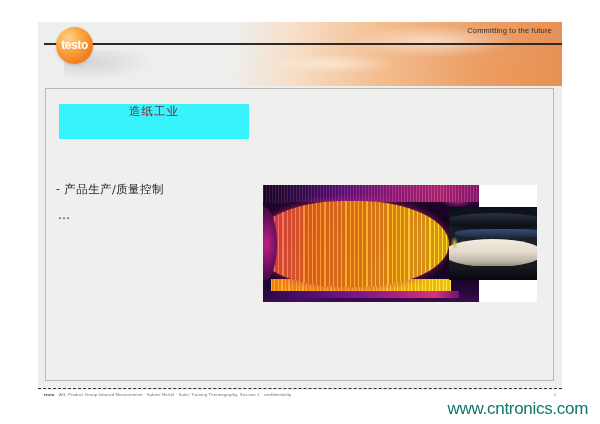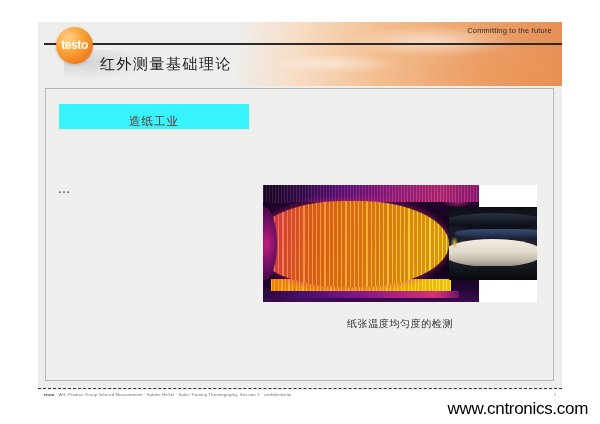--- a/index.html
+++ b/index.html
@@ -125,24 +125,24 @@
     background: #efefed;
     border: 1px solid #b9b9b7;
     box-sizing: border-box;
   }
 
   #section-tag {
     position: absolute;
     left: 13px;
     top: 15px;
     width: 190px;
-    height: 25px;
+    height: 35px;
     background: #37f3fb;
     display: flex;
-    align-items: flex-end;
+    align-items: flex-start;
     justify-content: center;
   }
   #section-tag-label {
     font-family: "DejaVu Serif", serif;
     font-size: 11.5px;
     color: #7a1f1f;
     letter-spacing: 1px;
   }
 
   
@@ -364,46 +364,46 @@
     color: #8a8a8a;
   }
 
   
   #watermark {
     position: absolute;
     right: 12px;
     bottom: 5px;
     font-family: "Liberation Sans", sans-serif;
     font-size: 17px;
-    color: #000000;
+    color: #0f766e;
     letter-spacing: -.3px;
   }
 </style>
 </head>
 <body>
 
 <div id="slide-frame">
 
   <div id="slide-header">
     <div id="header-rule"></div>
     <div id="tagline">Committing to the future</div>
     <div id="logo-smoke"></div>
     <div id="testo-logo">
       <div id="testo-logo-text">testo</div>
     </div>
-    <div id="slide-title">红外测量基础理论</div>
   </div>
 
   <div id="slide-body">
 
     <div id="section-tag">
       <span id="section-tag-label">造纸工业</span>
     </div>
 
     <div id="bullet-list">
+      <div class="bullet-row">- 产品生产/质量控制</div>
       <div id="bullet-ellipsis">…</div>
     </div>
 
     <div id="thermal-figure">
       <div id="thermal-white-right"></div>
       <div id="thermal-image">
         <div id="thermal-bg"></div>
         <div id="thermal-top-strip"></div>
         <div id="thermal-bottom-strip"></div>
         <div id="thermal-lower-band"></div>
@@ -412,21 +412,20 @@
       </div>
       <div id="photo-inset">
         <div id="photo-roller-dark"></div>
         <div id="photo-roller-blue"></div>
         <div id="photo-paper-roll"></div>
         <div id="photo-spark"></div>
         <div id="photo-base"></div>
       </div>
     </div>
 
-    <div id="figure-caption">纸张温度均匀度的检测</div>
   </div>
 
   <div id="footer-rule"></div>
   <div id="footer-bar">
     <span id="footer-brand">testo</span>
     <span id="footer-text">AG, Product Group Infrared Measurement · Sabine Hickel · Sales Training Thermography, Session 1 · confidentiality</span>
     <span id="footer-page">2</span>
   </div>
 
 </div>

